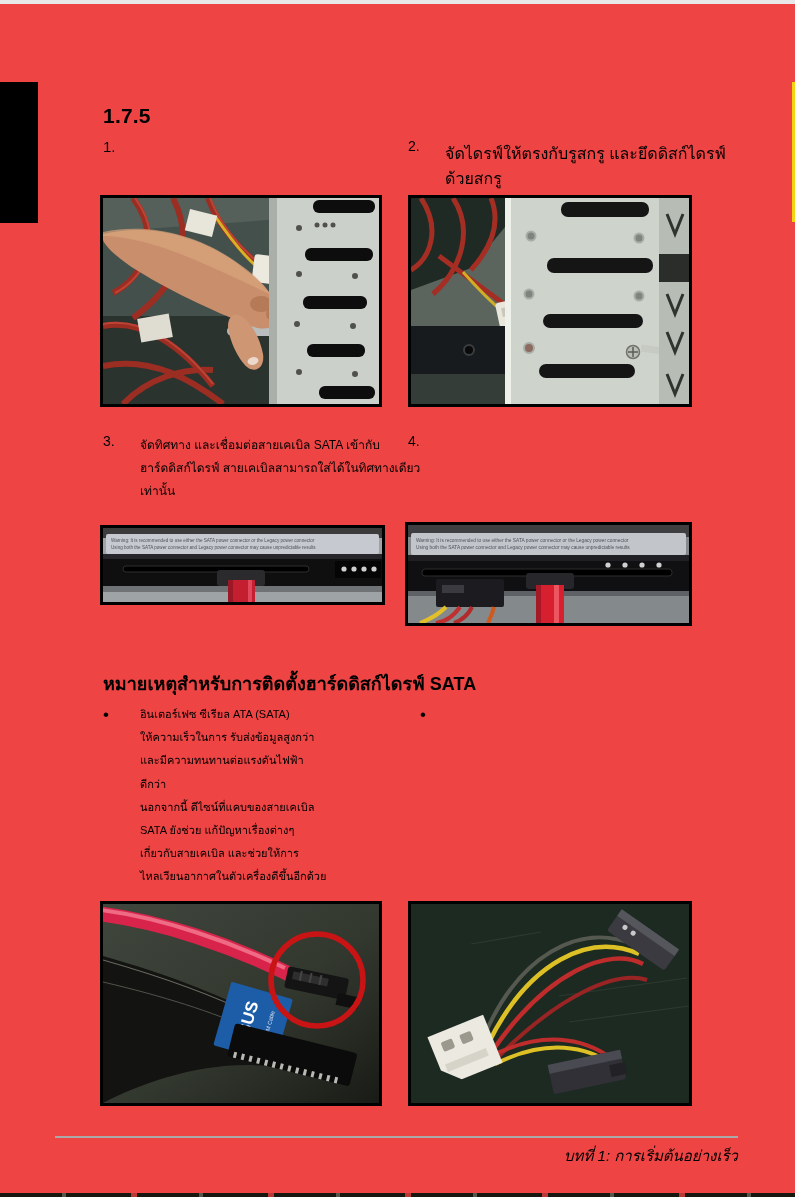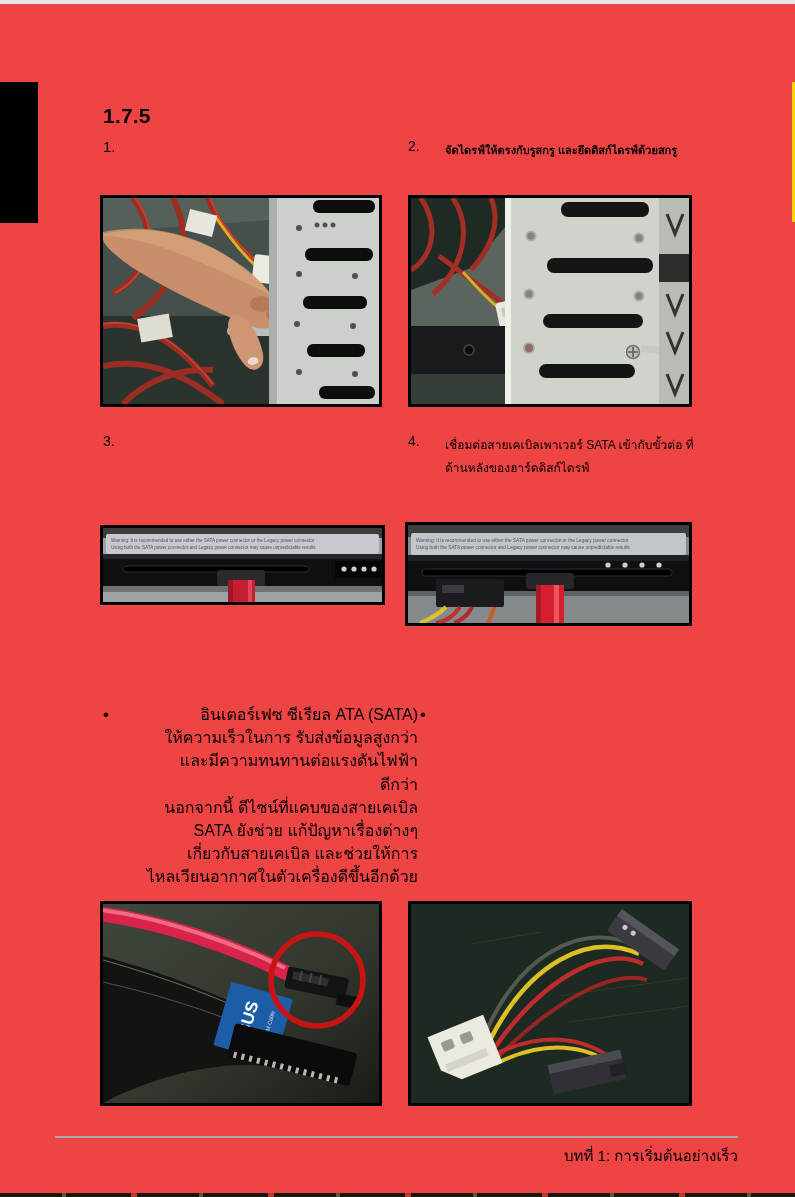--- a/index.html
+++ b/index.html
@@ -14,44 +14,44 @@
   
   .section-heading{position:absolute;left:103px;top:86px;display:flex;gap:37px;
       font-size:21px;font-weight:bold;letter-spacing:.2px;}
   .notes-heading{position:absolute;left:103px;top:650px;font-size:18px;font-weight:bold;}
   
   .step{position:absolute;display:flex;}
   .step .step-number{width:37px;flex:none;}
   .step-1{left:103px;top:134px;font-size:15px;}
   .step-2{left:408px;top:134px;}
   .step-2 .step-number{font-size:14px;}
-  .step-2 .step-text{font-size:11px;padding-top:3px;width:300px;font-weight:bold;}
+  .step-2 .step-text{font-size:16px;padding-top:3px;width:300px;}
   .step-3{left:103px;top:429px;}
   .step-4{left:408px;top:429px;}
   .step-3 .step-number,.step-4 .step-number{font-size:14px;}
   .step-3 .step-text,.step-4 .step-text{font-size:12px;line-height:23px;width:310px;padding-top:1px;}
   .pre{white-space:pre-line;}
   
   .bullet{position:absolute;display:flex;width:315px;}
   .bullet-left{left:103px;top:699px;}
   .bullet-right{left:420px;top:699px;}
   .bullet-marker{width:37px;flex:none;font-size:17px;line-height:23px;}
-  .bullet-text{flex:1;font-size:16px;line-height:23.2px;text-align:right;}
+  .bullet-text{flex:1;font-size:11px;line-height:23.2px;}
   
   figure{margin:0;position:absolute;border:3px solid #000;background:#222;}
   figure svg{display:block;width:100%;height:100%;}
   .photo-1{left:100px;top:191px;width:276px;height:206px;}
   .photo-2{left:408px;top:191px;width:278px;height:206px;}
   .photo-3{left:100px;top:521px;width:279px;height:74px;}
   .photo-4{left:405px;top:518px;width:281px;height:98px;}
   .photo-5{left:100px;top:897px;width:276px;height:199px;}
   .photo-6{left:408px;top:897px;width:278px;height:199px;}
   
   .footer-rule{position:absolute;left:55px;top:1132px;width:683px;height:2px;background:#a9a9a9;}
-  .footer-text{position:absolute;left:400px;top:1140px;width:338px;text-align:right;font-size:15px;}
+  .footer-text{position:absolute;left:400px;top:1140px;width:338px;text-align:right;font-size:15px;font-style:italic;}
 </style>
 </head>
 <body>
 
 <div class="page">
 
   <div class="side-tab"></div>
   <div class="right-marker"></div>
 
   <h1 class="section-heading">
@@ -164,25 +164,26 @@
         <path d="M256,16 L264,36 L272,16" stroke="#30342f" stroke-width="3" fill="none"></path>
         <path d="M256,96 L264,116 L272,96" stroke="#30342f" stroke-width="3" fill="none"></path>
         <path d="M256,134 L264,154 L272,134" stroke="#30342f" stroke-width="3" fill="none"></path>
         <path d="M256,176 L264,196 L272,176" stroke="#30342f" stroke-width="3" fill="none"></path>
       </g>
     </svg>
   </figure>
 
   <div class="step step-3">
     <span class="step-number">3.</span>
+    <span class="step-text pre">จัดทิศทาง และเชื่อมต่อสายเคเบิล SATA เข้ากับ
+ฮาร์ดดิสก์ไดรฟ์ สายเคเบิลสามารถใส่ได้ในทิศทางเดียว
+เท่านั้น</span>
   </div>
   <div class="step step-4">
     <span class="step-number">4.</span>
-    <span class="step-text pre">เชื่อมต่อสายเคเบิลเพาเวอร์ SATA เข้ากับขั้วต่อ ที่
-ด้านหลังของฮาร์ดดิสก์ไดรฟ์</span>
   </div>
 
   <figure class="photo-3">
     <svg viewBox="0 0 279 74" preserveAspectRatio="none">
       <rect width="279" height="74" fill="#9ea3a5"></rect>
       <rect width="279" height="10" fill="#3c3c3c"></rect>
       <g>
         <rect x="3" y="6" width="273" height="20" rx="2" fill="#c6cad0"></rect>
         <text x="8" y="14" font-size="4.6" fill="#50505a">Warning:  It is recommended to use either the SATA power connector or the Legacy power connector</text>
         <text x="8" y="21" font-size="4.6" fill="#50505a">Using both the SATA power connector and Legacy power connector may cause unpredictable results</text>
@@ -232,20 +233,21 @@
       </g>
       <g>
         <rect x="118" y="48" width="48" height="16" rx="3" fill="#27272b"></rect>
         <rect x="128" y="60" width="28" height="38" fill="#d6202f"></rect>
         <rect x="128" y="60" width="5" height="38" fill="#a51a26"></rect>
         <rect x="146" y="60" width="5" height="38" fill="#ee5560"></rect>
       </g>
     </svg>
   </figure>
 
+  <h2 class="notes-heading">หมายเหตุสำหรับการติดตั้งฮาร์ดดิสก์ไดรฟ์ SATA</h2>
 
   <div class="bullet bullet-left">
     <span class="bullet-marker">•</span>
     <span class="bullet-text pre">อินเตอร์เฟซ ซีเรียล ATA (SATA)
 ให้ความเร็วในการ รับส่งข้อมูลสูงกว่า
 และมีความทนทานต่อแรงดันไฟฟ้า
 ดีกว่า
 นอกจากนี้ ดีไซน์ที่แคบของสายเคเบิล
 SATA ยังช่วย แก้ปัญหาเรื่องต่างๆ
 เกี่ยวกับสายเคเบิล และช่วยให้การ

